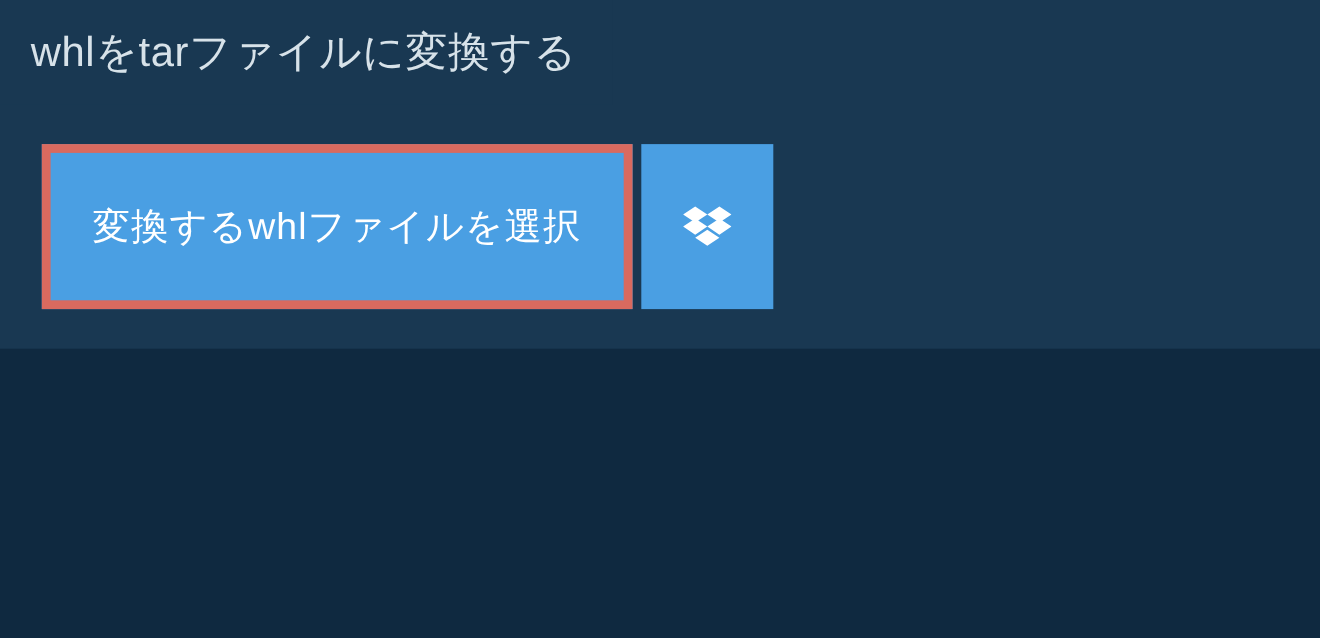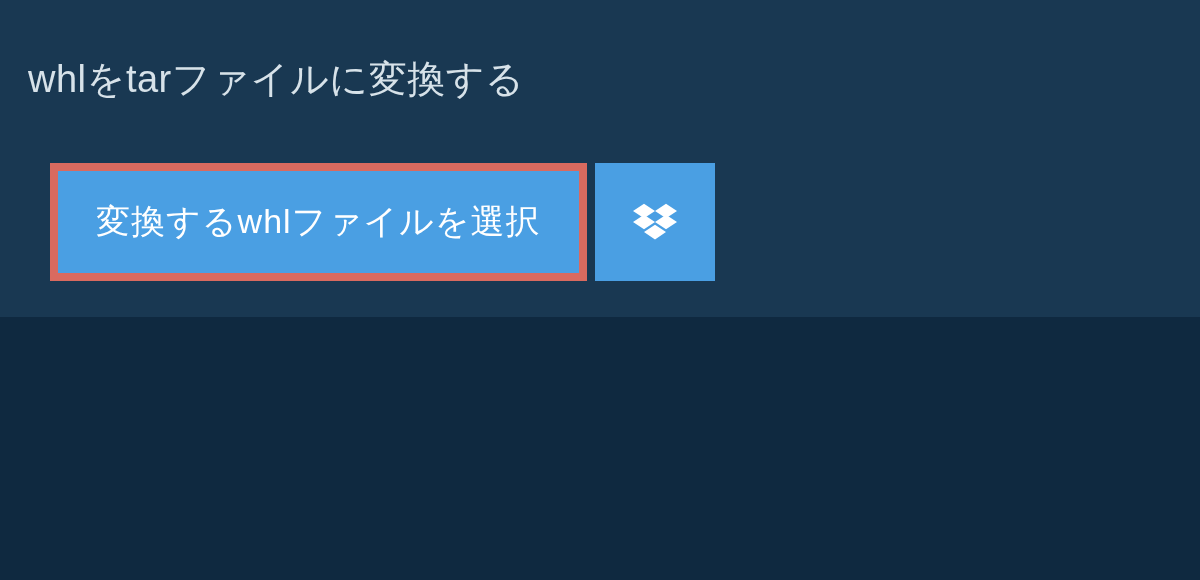--- a/index.html
+++ b/index.html
@@ -16,46 +16,44 @@
     }
     .panel {
       background: #193852;
       width: 100%;
       padding-bottom: 36px;
     }
     .title-bar {
       display: inline-block;
       background: #193852;
       padding: 22px 32px 22px 28px;
-      margin-top: 32px;
     }
     .title-text {
       color: #d7e2e9;
       font-size: 38px;
       font-weight: 400;
       letter-spacing: 0.5px;
     }
     .button-row {
       display: flex;
       gap: 8px;
       padding: 36px 0 0 38px;
     }
     .select-button {
       background: #4a9fe3;
       border: 8px solid #d96a5f;
       color: #ffffff;
       font-size: 34px;
       font-weight: 400;
-      padding: 28px 38px;
+      padding: 44px 38px;
       cursor: pointer;
       display: flex;
       align-items: center;
       justify-content: center;
       letter-spacing: 1px;
-      margin-left: 12px;
     }
     .dropbox-button {
       background: #4a9fe3;
       width: 120px;
       cursor: pointer;
       display: flex;
       align-items: center;
       justify-content: center;
     }
     .dropbox-icon {

